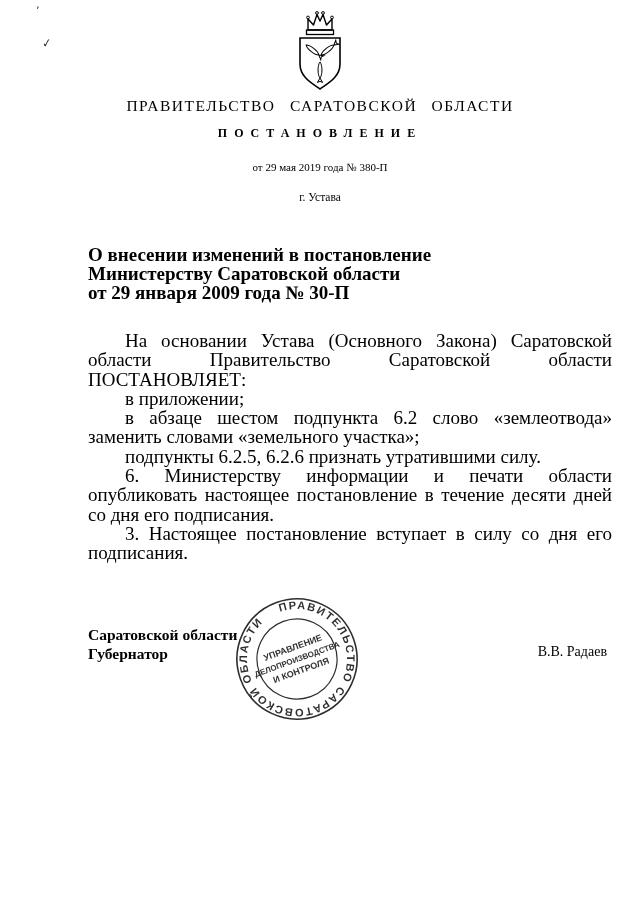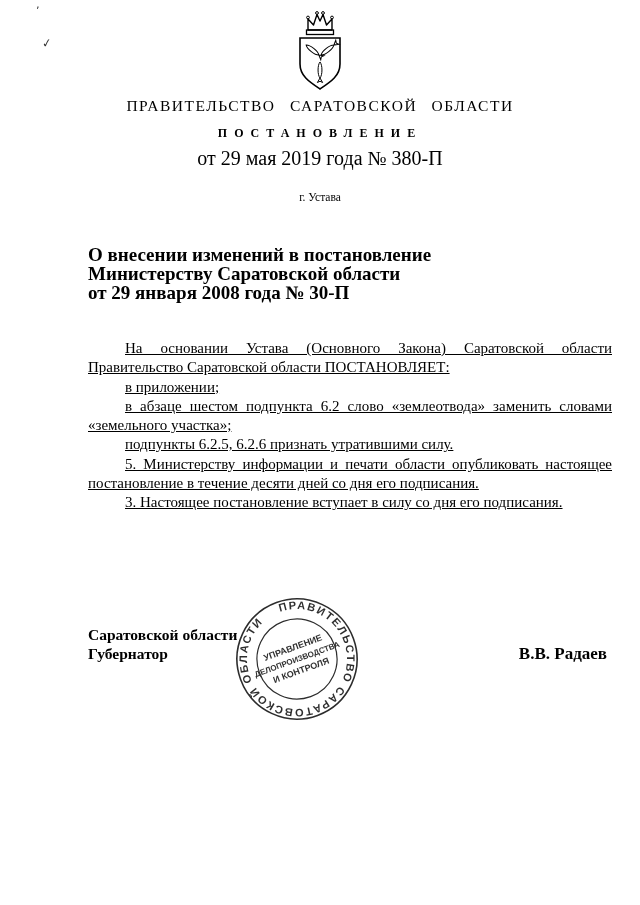--- a/index.html
+++ b/index.html
@@ -7,41 +7,41 @@
     position:relative; width:640px; height:905px; margin:0 auto;
     background:#ffffff; color:#000;
     font-family:"Liberation Serif", serif; overflow:hidden;
   }
   .centered { position:absolute; left:0; width:100%; text-align:center; }
 
   .emblem { position:absolute; top:8px; left:50%; transform:translateX(-50%); }
 
   .org-name   { top:97px;  font-size:15.5px; letter-spacing:1.5px; word-spacing:9px; }
   .doc-type   { top:126px; font-size:12px; font-weight:bold; letter-spacing:7px; }
-  .date-line  { top:147px; font-size:20px; }
+  .date-line  { top:161px; font-size:11px; }
   .place-line { top:191px; font-size:11.5px; }
 
   .title-block {
     position:absolute; top:245px; left:88px; width:380px;
     font-size:19px; font-weight:bold; line-height:19px;
   }
 
   .body-block {
-    position:absolute; top:339px; left:88px; width:524px;
-    font-size:15px; line-height:19.3px; text-align:justify;text-decoration:underline;
+    position:absolute; top:331px; left:88px; width:524px;
+    font-size:19px; line-height:19.3px; text-align:justify;
   }
   .body-block p { margin:0; text-indent:37px; }
 
   .sig-position {
     position:absolute; top:625px; left:88px;
     font-size:15.5px; font-weight:bold; line-height:19px;
   }
   .sig-name {
     position:absolute; top:644px; right:33px;
-    font-size:17px; font-weight:bold;
+    font-size:14px; font-weight:normal;
   }
 
   .stamp {
     position:absolute; left:230px; top:592px; width:134px; height:134px;
     transform:rotate(-20deg); opacity:0.88;
   }
   .stamp text { fill:#111; }
   .ring-text { font-family:"Liberation Sans", sans-serif; font-size:11px; letter-spacing:1.6px; font-weight:bold; }
   .inner-text { font-family:"Liberation Sans", sans-serif; font-weight:bold; text-anchor:middle; }
 
@@ -82,29 +82,29 @@
   </svg>
 
   <div class="centered org-name">ПРАВИТЕЛЬСТВО САРАТОВСКОЙ ОБЛАСТИ</div>
   <div class="centered doc-type">ПОСТАНОВЛЕНИЕ</div>
   <div class="centered date-line">от 29 мая 2019 года № 380-П</div>
   <div class="centered place-line">г. Устава</div>
 
   <div class="title-block">
     <div>О внесении изменений в постановление</div>
     <div>Министерству Саратовской области</div>
-    <div>от 29 января 2008 года № 30-П</div>
+    <div>от 29 января 2009 года № 30-П</div>
   </div>
 
   <div class="body-block">
     <p>На основании Устава (Основного Закона) Саратовской области Правительство Саратовской области ПОСТАНОВЛЯЕТ:</p>
     <p>в приложении;</p>
     <p>в абзаце шестом подпункта 6.2 слово «землеотвода» заменить словами «земельного участка»;</p>
     <p>подпункты 6.2.5, 6.2.6 признать утратившими силу.</p>
-    <p>5. Министерству информации и печати области опубликовать настоящее постановление в течение десяти дней со дня его подписания.</p>
+    <p>6. Министерству информации и печати области опубликовать настоящее постановление в течение десяти дней со дня его подписания.</p>
     <p>3. Настоящее постановление вступает в силу со дня его подписания.</p>
   </div>
 
   <div class="sig-position">
     <div>Саратовской области</div>
     <div>Губернатор</div>
   </div>
   <div class="sig-name">В.В. Радаев</div>
 
   <svg class="stamp" viewBox="0 0 134 134">

